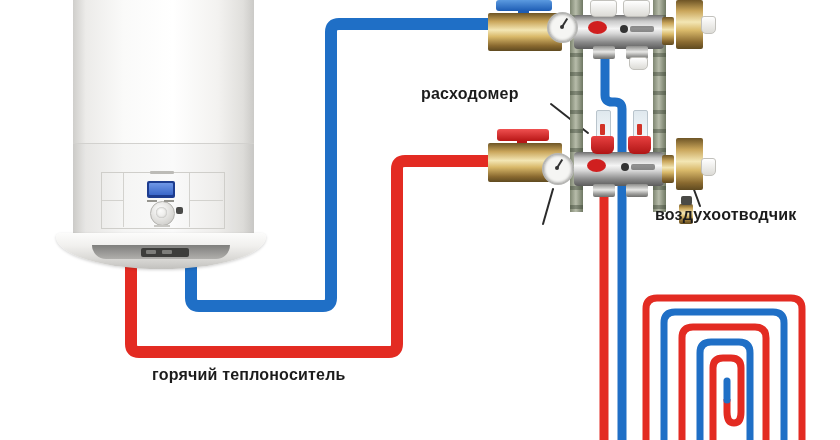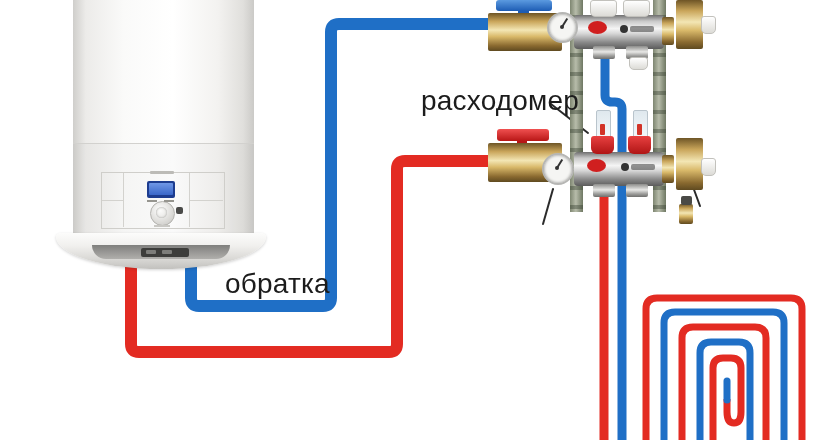--- a/index.html
+++ b/index.html
@@ -70,21 +70,21 @@
   .white-cap{z-index:5;background:linear-gradient(180deg,#ffffff,#dcdbd6);
     border:1px solid #c2c1bc;border-radius:3px 3px 5px 5px;}
   .glass{width:13px;height:30px;z-index:5;border:1px solid #b9c4cc;border-radius:2px;
     background:linear-gradient(180deg,#dfe8ee,#f6fafc);}
   .float{position:absolute;left:3px;top:13px;width:5px;height:11px;background:#d23328;border-radius:1px;}
   .fm-base{width:23px;height:18px;z-index:5;border-radius:3px 3px 6px 6px;
     background:linear-gradient(180deg,#e84040,#b01515);}
   .drain-dark{left:681px;top:196px;width:11px;height:9px;background:#4a4a46;border-radius:2px;z-index:5;}
 
   
-  .lbl{position:absolute;z-index:8;font-weight:400;font-size:28px;color:#1c1c1c;letter-spacing:.2px;
+  .lbl{position:absolute;z-index:8;font-weight:700;font-size:16px;color:#1c1c1c;letter-spacing:.2px;
     white-space:nowrap;}
 </style>
 </head>
 <body>
 
 <div id="canvas">
 
   <svg id="pipes" width="840" height="440" viewBox="0 0 840 440">
 
     <path class="p-blue" stroke-width="12" d="M191,262 L191,298 Q191,306 199,306 L323,306 Q331,306 331,298 L331,32 Q331,24 339,24 L492,24"></path>
@@ -174,14 +174,15 @@
   <div class="abs logo-smudge" style="left:631px;top:164px;"></div>
   <div class="abs nut" style="left:593px;top:184px;"></div>
   <div class="abs nut" style="left:626px;top:184px;"></div>
   <div class="abs brass" style="left:662px;top:155px;width:12px;height:28px;"></div>
   <div class="abs brass" style="left:676px;top:138px;width:27px;height:52px;"></div>
   <div class="abs white-cap" style="left:701px;top:158px;width:13px;height:16px;"></div>
   <div class="abs drain-dark"></div>
   <div class="abs brass" style="left:679px;top:204px;width:14px;height:20px;"></div>
 
   <div class="lbl" style="left: 421px; top: 85px; color: rgb(28, 28, 28);">расходомер</div>
-  <div class="lbl" style="left: 225px; top: 268px; color: rgb(28, 28, 28);">обратка</div>
+  <div class="lbl" style="left: 655px; top: 206px; color: rgb(28, 28, 28);">воздухоотводчик</div>
+  <div class="lbl" style="left: 152px; top: 366px; color: rgb(28, 28, 28);">горячий теплоноситель</div>
 </div>
 
 </body></html>

